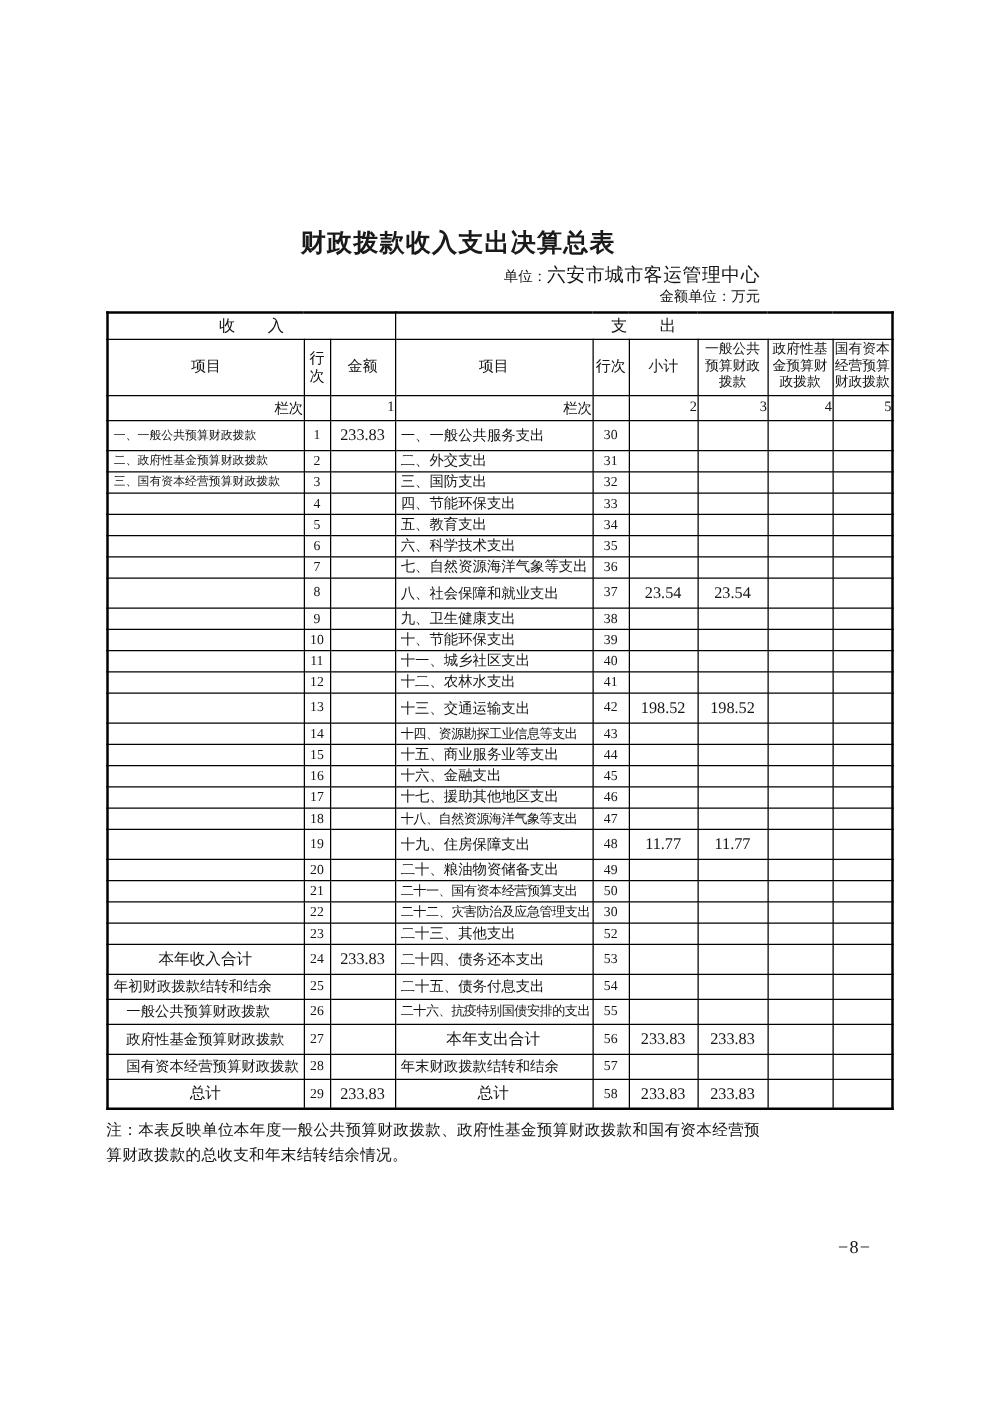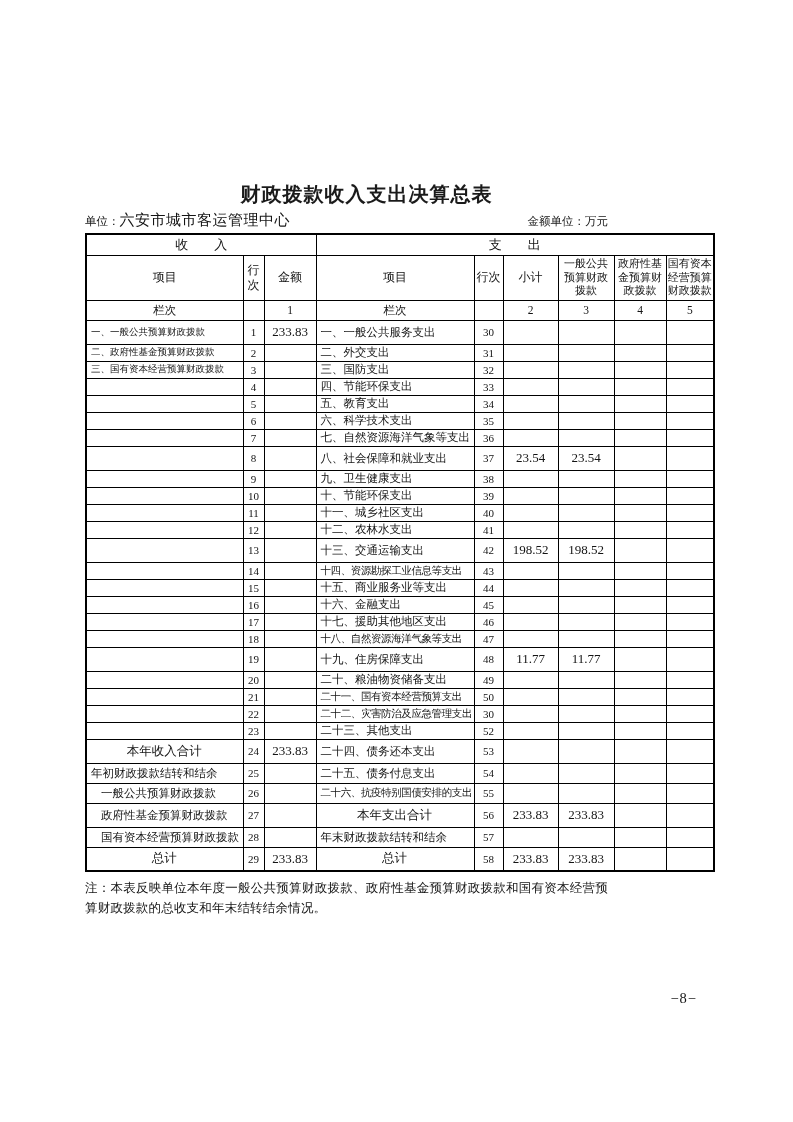--- a/index.html
+++ b/index.html
@@ -13,40 +13,40 @@
   .sheet { position:absolute; left:85px; top:0; width:523px; }
 
   .doc-title {
     margin-top:181px; margin-left:40px;
     text-align:center;
     font-family:"Liberation Sans","DejaVu Sans",sans-serif;
     font-weight:bold; font-size:20px; letter-spacing:1px;
     color:#1a1a1a;
   }
   .code-line { margin-top:15px; text-align:right; font-size:11.5px; letter-spacing:0.5px; }
-  .unit-line { margin-top:3px; display:flex; justify-content:space-between; align-items:flex-end; }
+  .unit-line { margin-top:3px; display:flex; justify-content:space-between; align-items:flex-end;flex-direction:column; }
   .unit-left { font-size:11.5px; }
   .unit-name { font-size:15px; letter-spacing:0.5px; }
   .amount-unit { font-size:11.5px; padding-bottom:1px; }
 
   table.budget {
     margin-top:3px;
     border-collapse:collapse; table-layout:fixed;
     width:627px;
     border:2px solid #000;
   }
   table.budget td {
     border:1px solid #000;
     overflow:hidden;
     vertical-align:middle;
   }
   tr.band td { height:21px; text-align:center; font-size:13px; font-weight:normal;margin-left:18px; }
   tr.colhead td { height:45px; text-align:center; font-size:12px; line-height:1.22; word-break:break-all; padding:0 1px; }
   tr.colhead td.wrap3 { font-size:11px; line-height:1.25; }
-  tr.lanci td { height:20px; text-align:center; font-size:11.5px; }
+  tr.lanci td { height:20px; text-align:right; font-size:11.5px; }
 
   tbody td { height:17px; }
   tr.tall td { height:24px; }
   tr.bottom td { height:20px; }
   tr.bottom.tall td { height:24px; }
 
   td.item { font-size:11.5px; text-align:left; padding:0 1px 0 4px; white-space:nowrap; }
   td.item.small { font-size:9.5px; }
   td.item.indent { padding-left:14px; }
   td.item.bold-center { text-align:center; font-weight:normal; font-size:12.5px; padding-left:0; }

